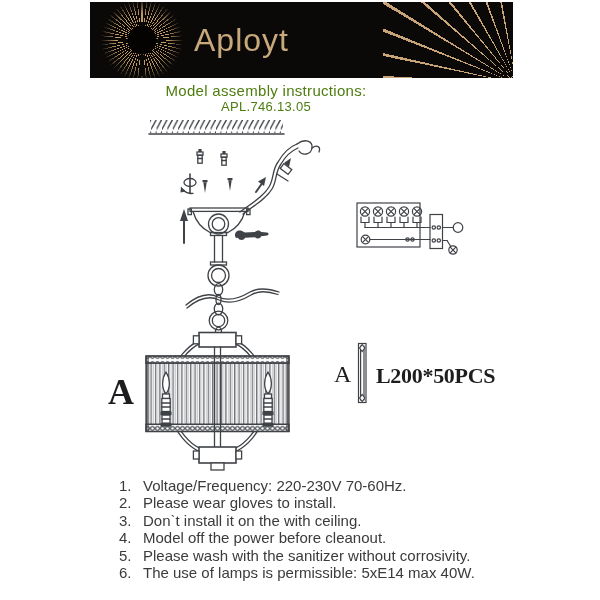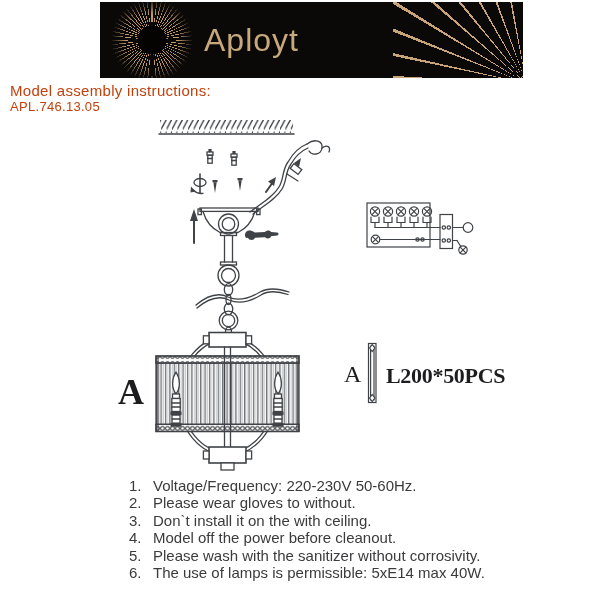--- a/index.html
+++ b/index.html
@@ -1,31 +1,31 @@
 <!DOCTYPE html>
 <html><head>
 <meta charset="utf-8">
 <style>
   html,body{margin:0;padding:0;}
   body{width:600px;height:600px;background:#ffffff;font-family:"Liberation Sans",sans-serif;position:relative;overflow:hidden;}
-  .page{position:absolute;inset:0;background:#fff;margin-left:10px;}
+  .page{position:absolute;inset:0;background:#fff;}
 
   
   .banner{position:absolute;left:90px;top:2px;width:423px;height:76px;background:#0b0907;overflow:hidden;}
   .burst{position:absolute;left:10px;top:-4px;width:84px;height:84px;border-radius:50%;
     background:
       radial-gradient(circle,#050302 0 14px,rgba(5,3,2,0) 15px),
       radial-gradient(circle,rgba(11,9,7,0) 0 26px,#0b0907 41px),
       repeating-conic-gradient(#c19a66 0deg 1.6deg,#0b0907 1.6deg 6.4deg);}
   .brand{position:absolute;left:104px;top:22px;color:#c8a97c;font-size:32px;line-height:1;letter-spacing:1px;}
   .rays{position:absolute;right:-2px;top:0;width:132px;height:100%;
     background:repeating-conic-gradient(from 272deg at 101% 107%,#c8a478 0deg 1.2deg,rgba(0,0,0,0) 1.2deg 9.6deg);}
 
   
-  .subtitle{position:absolute;left:0;width:532px;text-align:left;color:#c2410c;}
+  .subtitle{position:absolute;left:0;width:532px;text-align:center;color:#4d7c0f;}
   .subtitle.t1{top:82px;font-size:15px;letter-spacing:.3px;}
   .subtitle.t2{top:99px;font-size:13px;letter-spacing:.3px;}
 
   
   svg.drawing{position:absolute;left:0;top:0;}
 
   
   .instructions{position:absolute;left:119px;top:477px;color:#3b3b3d;font-size:15px;}
   .irow{display:flex;line-height:17.4px;}
   .irow .num{width:24px;flex:none;}
@@ -275,25 +275,25 @@
           <polygon points="362.2,394.5 364.8,398 362.2,401.5 359.6,398" fill="#fff"></polygon>
         </g>
         <text x="376" y="383" font-size="22" font-family="'Liberation Serif',serif" font-weight="bold" letter-spacing="-0.3" fill="#1d1d1f" stroke="none">L200*50PCS</text>
       </g>
     </g>
   </svg>
 
   <div class="instructions">
     <div class="irow">
         <span class="num">1.</span>
-        <span class="txt">Voltage/Frequency: 220-230V 50-60Hz.</span>
+        <span class="txt">Voltage/Frequency: 220-230V 70-60Hz.</span>
       </div>
     <div class="irow">
         <span class="num">2.</span>
-        <span class="txt">Please wear gloves to without.</span>
+        <span class="txt">Please wear gloves to install.</span>
       </div>
     <div class="irow">
         <span class="num">3.</span>
         <span class="txt">Don`t install it on the with ceiling.</span>
       </div>
     <div class="irow">
         <span class="num">4.</span>
         <span class="txt">Model off the power before cleanout.</span>
       </div>
     <div class="irow">

